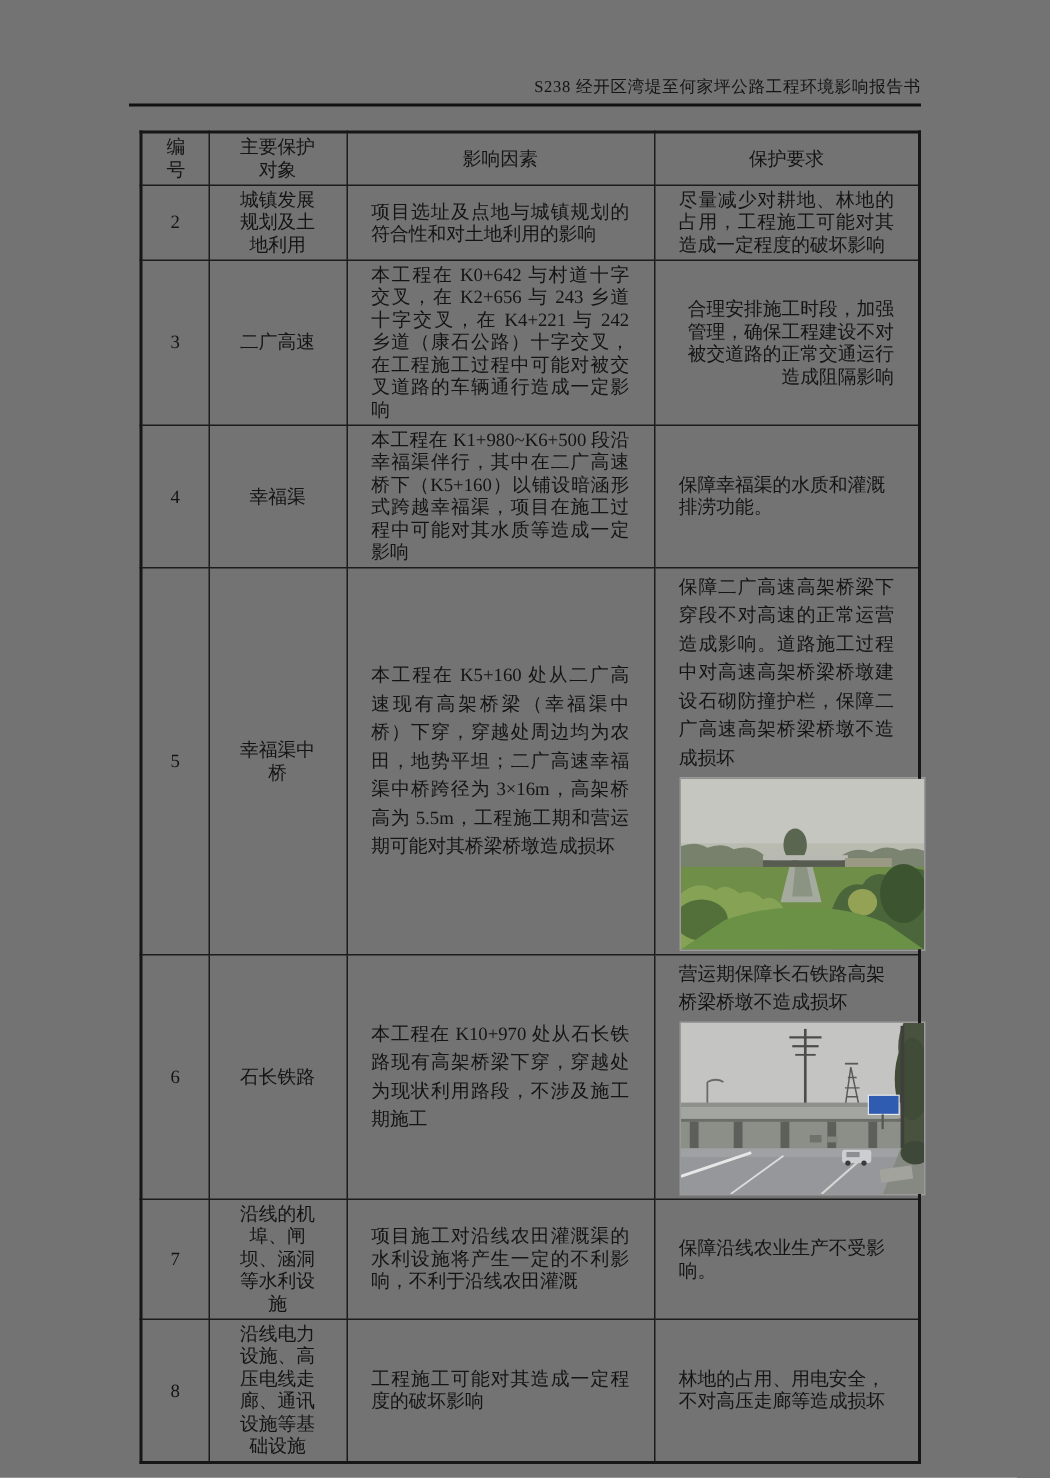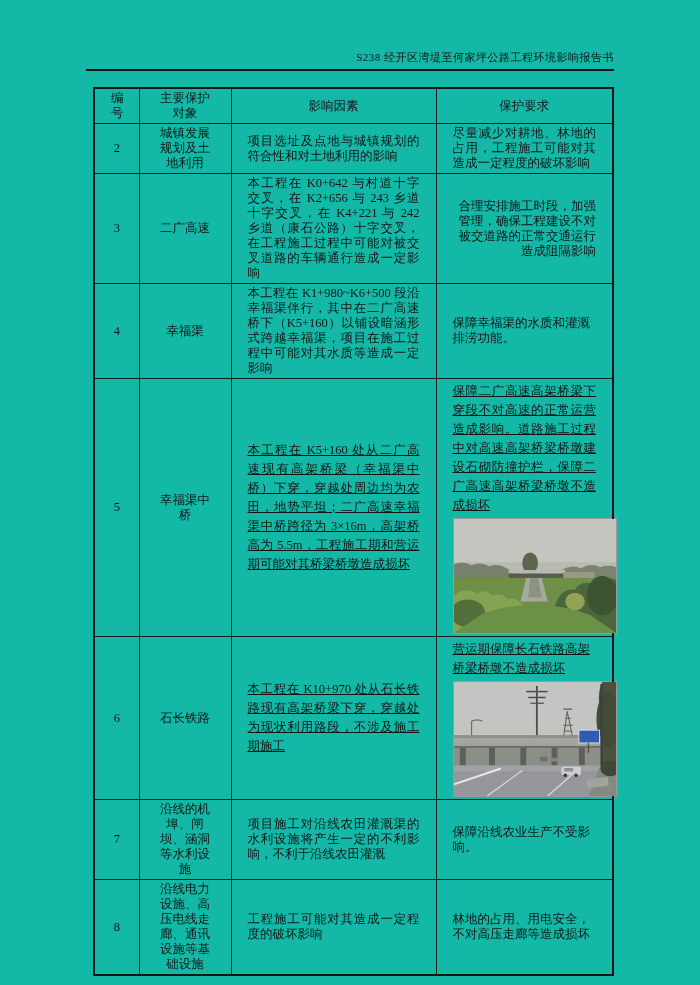--- a/index.html
+++ b/index.html
@@ -1,21 +1,21 @@
 <!DOCTYPE html>
 <html><head>
 <meta charset="utf-8">
 <style>
   html,body{margin:0;padding:0;}
   body{
     width:700px;height:985px;background:#ffffff;
     font-family:"Liberation Serif","DejaVu Serif",serif;
     color:#141414;
   }
-  .page{position:relative;width:700px;height:985px;overflow:hidden;background:#14b8a6;}
+  .page{position:relative;width:700px;height:985px;overflow:hidden;background:#737373;}
 
   .doc-header{
     position:absolute;top:50px;left:86px;width:528px;
     text-align:right;font-size:11px;letter-spacing:.5px;
     padding-bottom:4px;border-bottom:2px solid #111;
     white-space:nowrap;
   }
 
   table.report{
     position:absolute;top:87px;left:93px;width:519px;
@@ -25,21 +25,21 @@
   }
   col.c1{width:45px;} col.c2{width:92px;} col.c3{width:205px;} col.c4{width:177px;}
   th,td{border:1.5px solid #1c1c1c;padding:2px 16px;vertical-align:middle;}
   th{font-weight:normal;text-align:center;}
   td.num,td.target{text-align:center;}
   td.impact{text-align:justify;text-justify:inter-ideograph;}
   td.req{text-align:left;}
   td.req-just{text-align:justify;text-justify:inter-ideograph;}
   td.req-center{text-align:right;}
   td.vtop{vertical-align:top;padding-top:3px;}
-  .lh19{line-height:19px;text-decoration:underline;}
+  .lh19{line-height:19px;}
 
   tr.rh-head{height:35px;}
   tr.rh-r2{height:46px;}
   tr.rh-r3{height:90px;}
   tr.rh-r4{height:80px;}
   tr.rh-r5{height:219px;}
   tr.rh-r6{height:157px;}
   tr.rh-r7{height:58px;}
   tr.rh-r8{height:64px;}
 

